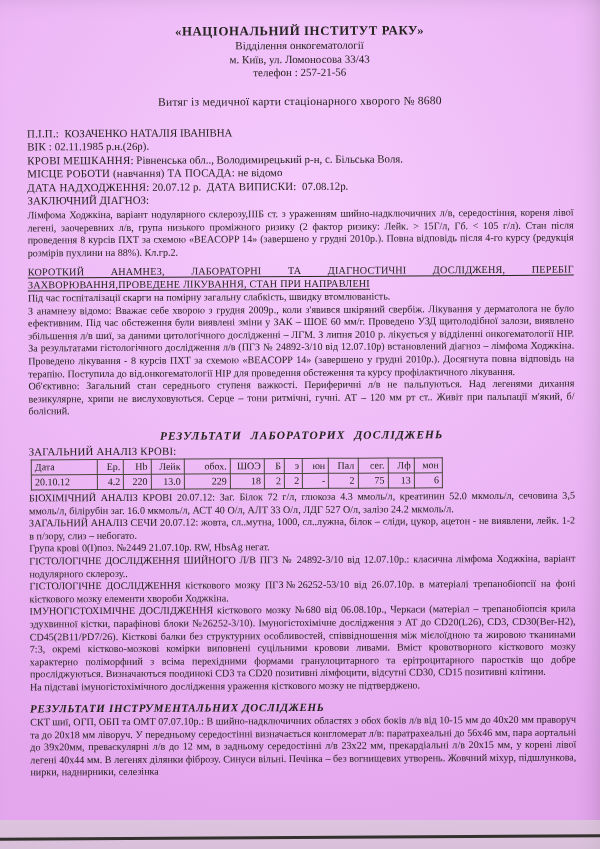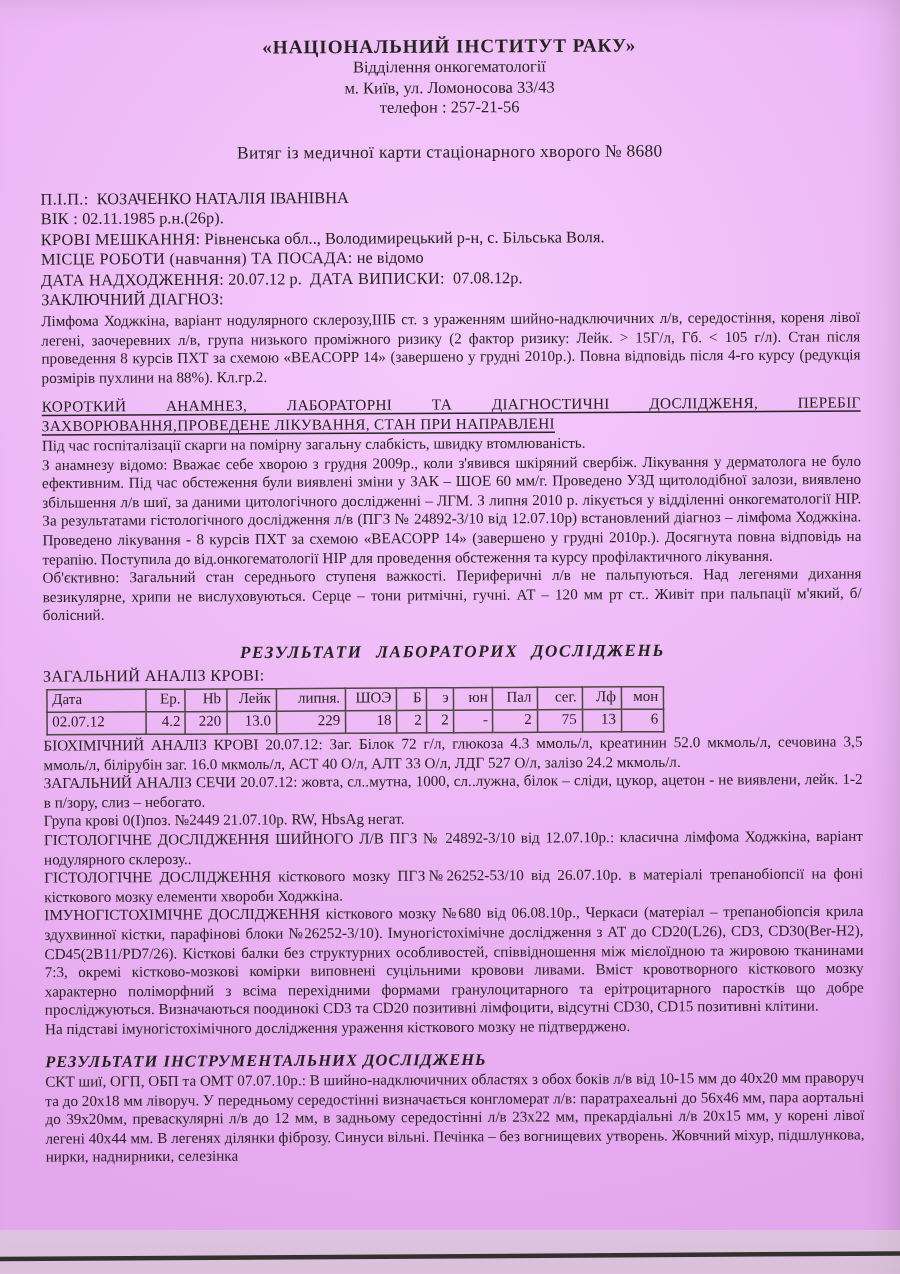--- a/index.html
+++ b/index.html
@@ -127,32 +127,32 @@
           <col style="width:30px">
           <col style="width:26px">
           <col style="width:28px">
       </colgroup>
       <tbody>
           <tr>
         <th class="c0">Дата</th>
         <th>Ер.</th>
         <th>Hb</th>
         <th>Лейк</th>
-        <th>липня.</th>
+        <th>обох.</th>
         <th>ШОЭ</th>
         <th>Б</th>
         <th>э</th>
         <th>юн</th>
         <th>Пал</th>
         <th>сег.</th>
         <th>Лф</th>
         <th>мон</th>
       </tr>
       <tr>
-        <td class="c0">02.07.12</td>
+        <td class="c0">20.10.12</td>
         <td>4.2</td>
         <td>220</td>
         <td>13.0</td>
         <td>229</td>
         <td>18</td>
         <td>2</td>
         <td>2</td>
         <td>-</td>
         <td>2</td>
         <td>75</td>

